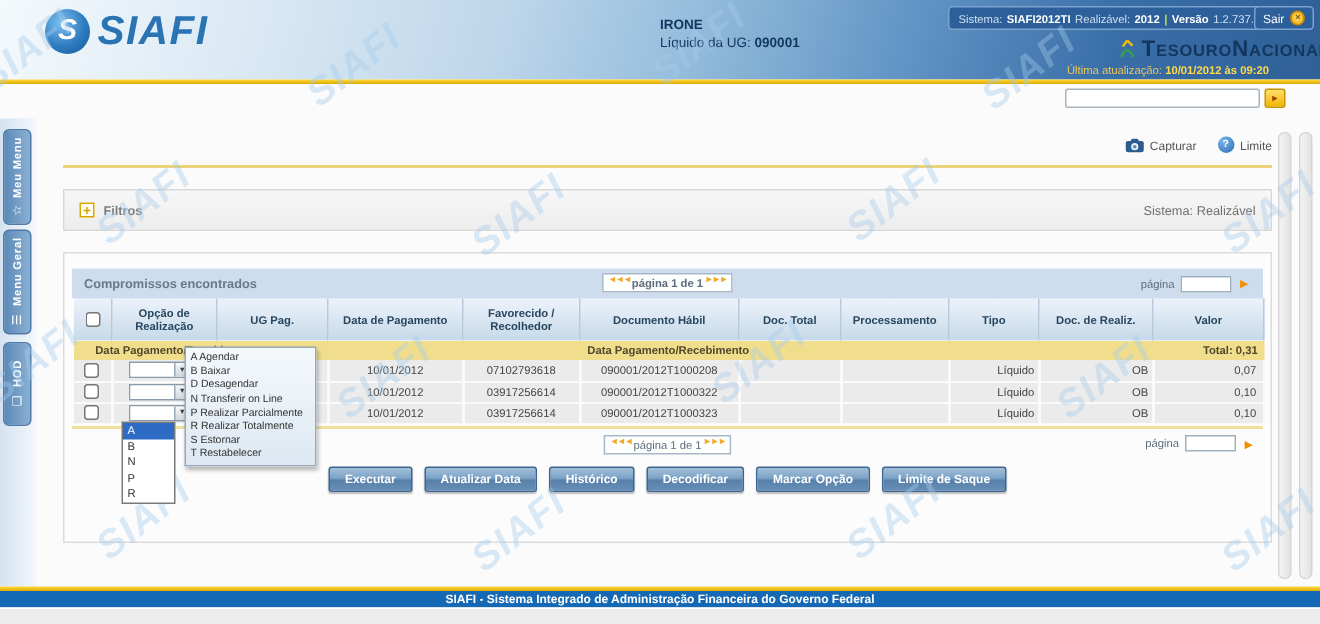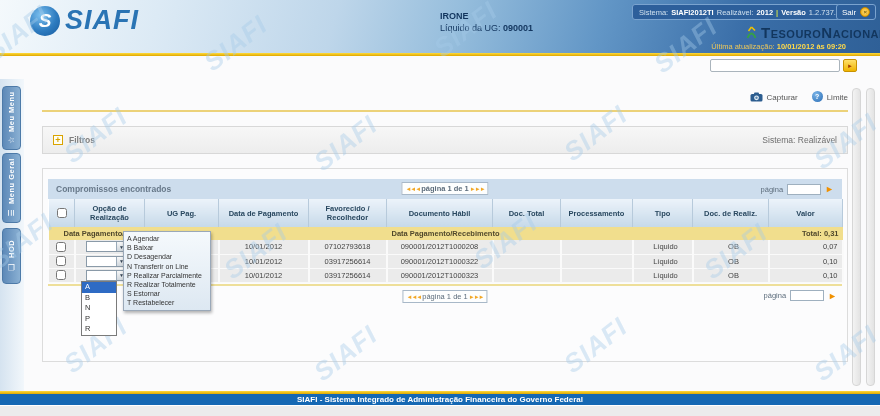--- a/index.html
+++ b/index.html
@@ -65,35 +65,35 @@
   .plus-ic{width:10px;height:10px;border:1px solid #d9a300;background:#fffef2;color:#d9a300;font-size:9px;font-weight:bold;
     display:flex;align-items:center;justify-content:center;line-height:1;margin-right:6px;cursor:pointer}
   .filters .flabel{font-weight:bold}
   .filters .status{margin-left:auto;color:#6e6e6e}
 
   
   .panel{position:absolute;left:42px;top:168px;width:806px;height:194px;background:#fcfcfd;border:1px solid #dcdcdc}
   .rbar{position:absolute;left:5px;top:10px;right:5px;height:20px;background:#cddded;display:flex;align-items:center;
     padding:0 8px;font-size:8.5px;font-weight:bold;color:#68798a}
   .pagerbox{border:1px solid #a8b8c8;background:#fdfefe;padding:1px 3px;font-size:7.5px;color:#5d6d7c;
-    display:inline-flex;align-items:center;gap:1px;white-space:nowrap}
+    display:inline-flex;align-items:flex-start;gap:1px;white-space:nowrap}
   .pagerbox .arr{color:#f2a828;font-size:6px;letter-spacing:-1px}
   .pager-center-top{position:absolute;left:50%;transform:translateX(-50%);top:3px}
   .pagejump{display:flex;align-items:center;gap:4px;font-size:7.5px;color:#5d6d7c}
   .pagejump input{width:34px;height:11px;border:1px solid #9fb0bf;font-size:8px;padding:0 2px}
   .pagejump .go{color:#f09000;font-size:9px;cursor:pointer}
   .rbar .pagejump{margin-left:auto;font-weight:normal}
 
   table.grid{position:absolute;left:5px;top:30px;width:794px;border-collapse:collapse;table-layout:fixed}
   .grid th{background:linear-gradient(#ecf3fa,#c6d9e9);border-left:1px solid #fff;border-right:1px solid #b7cadb;
     font-size:7.5px;font-weight:bold;color:#28475f;text-align:center;vertical-align:middle;height:28px;line-height:1.2;padding:0 2px}
   .grid td{background:#ebebeb;border-right:2px solid #fafafa;border-bottom:1px solid #fafafa;height:14px;
     font-size:7.5px;color:#444;vertical-align:middle;white-space:nowrap;overflow:hidden;padding:0 2px}
   .grid td.c{text-align:center}
-  .grid td.l{text-align:center;padding-left:8px}
+  .grid td.l{text-align:right;padding-left:8px}
   .grid td.r{text-align:right;padding-right:4px}
   .grid tr.grouprow td{background:#f1de8d;border:none;height:13px;color:#50482c;font-weight:bold;padding:0}
   .groupflex{display:flex;align-items:center;width:100%}
   .groupflex .gl{padding-left:15px}
   .groupflex .gc{position:absolute;left:50%;transform:translateX(-50%)}
   .groupflex .gt{margin-left:auto;padding-right:4px}
   .grid input[type=checkbox]{width:10px;height:10px;vertical-align:middle}
   .combo{width:42px;height:11px;display:flex;margin-left:8px;border:1px solid #8a9aa8;background:#fff;cursor:pointer}
   .combo-field{flex:1;background:#fff}
   .combo-btn{width:11px;background:linear-gradient(#f8f8f8,#cfd6dc);border-left:1px solid #9aaab8;display:flex;
@@ -345,20 +345,28 @@
       <span class="arr">◄◄◄</span>
       <span>página 1 de 1</span>
       <span class="arr">►►►</span>
     </span>
     <span class="pagejump pagejump-bot">
       <span>página</span>
       <input type="text" style="">
       <span class="go">►</span>
     </span>
 
+    <div class="btnrow">
+      <button class="btn">Executar</button>
+      <button class="btn">Atualizar Data</button>
+      <button class="btn">Histórico</button>
+      <button class="btn">Decodificar</button>
+      <button class="btn">Marcar Opção</button>
+      <button class="btn">Limite de Saque</button>
+    </div>
   </div>
 
   <div class="edgebar eb1"></div>
   <div class="edgebar eb2"></div>
 
   <div class="f-gold"></div>
   <div class="f-blue">SIAFI - Sistema Integrado de Administração Financeira do Governo Federal</div>
   <div class="f-gray"></div>
 
   <div class="wmlayer">

